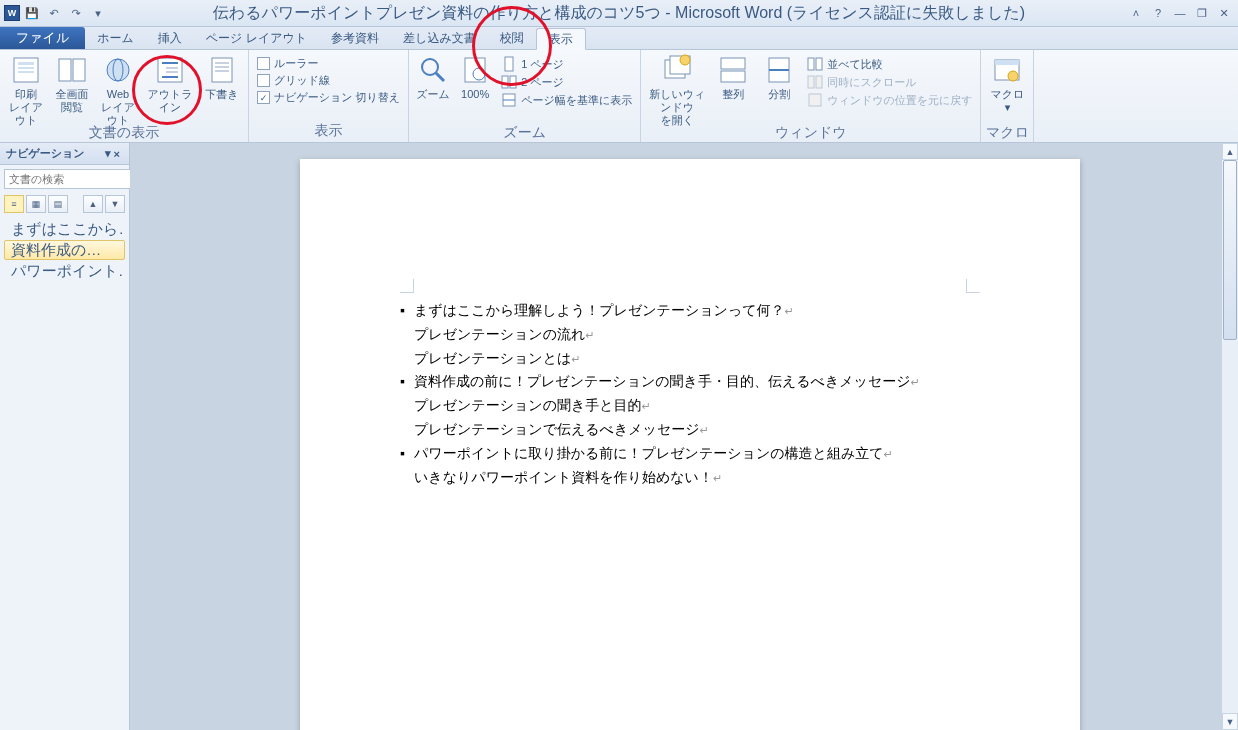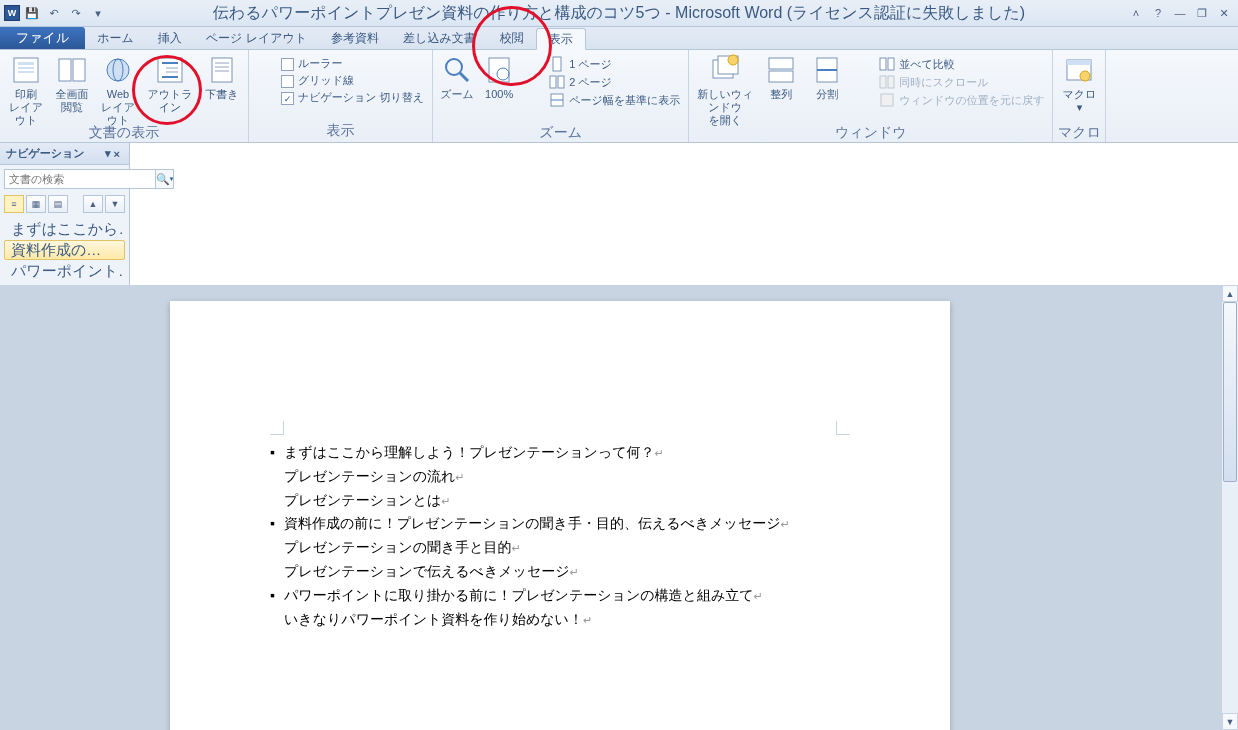--- a/index.html
+++ b/index.html
@@ -22,31 +22,31 @@
 
 
 .ribbon { height: 93px; background: linear-gradient(#f5f8fc, #e9eff7); border-bottom: 1px solid #b6c5d8; display: flex; }
 .group { border-right: 1px solid #c8d4e4; display: flex; flex-direction: column; justify-content: space-between; padding: 2px 4px 0; }
 .group-content { display: flex; align-items: flex-start; gap: 2px; flex: 1; }
 .group-label { text-align: center; font-size: 14px; color: #5a7299; padding: 2px 0; }
 .big-btn { display: flex; flex-direction: column; align-items: center; justify-content: flex-start; width: 44px; height: 70px; padding-top: 2px; cursor: pointer; }
 .big-btn .ic { width: 32px; height: 32px; margin-bottom: 2px; }
 .big-btn .lbl { font-size: 11px; color: #3b5a82; text-align: center; line-height: 1.2; }
 .small-list { display: flex; flex-direction: column; gap: 2px; padding: 4px 4px 0; }
-.small-item { display: flex; align-items: flex-end; gap: 4px; font-size: 11px; color: #3b5a82; white-space: nowrap; margin-left: 24px; }
+.small-item { display: flex; align-items: center; gap: 4px; font-size: 11px; color: #3b5a82; white-space: nowrap; }
 .small-item .chk { width: 13px; height: 13px; border: 1px solid #8fa3bf; background: #fff; display: inline-flex; align-items: center; justify-content: center; font-size: 9px; color: #2b5797; }
 .small-item .mini-ic { width: 16px; height: 16px; }
 .zoom-group .big-btn { width: 40px; }
 .disabled { color: #9fb0c5 !important; }
 
 
 .ic, .mini-ic { display: inline-flex; align-items: center; justify-content: center; }
 
 
-.main { display: flex; height: calc(730px - 27px - 23px - 93px); flex-direction: column; }
+.main { display: flex; height: calc(730px - 27px - 23px - 93px); }
 .navpane { width: 130px; background: #eef3fa; border-right: 1px solid #b6c5d8; display: flex; flex-direction: column; }
 .nav-header { height: 22px; background: linear-gradient(#e4ebf6, #d3dff0); border-bottom: 1px solid #b6c5d8; display: flex; align-items: center; padding: 0 6px; font-size: 11px; color: #3b5a82; font-weight: bold; }
 .nav-header .spacer { flex: 1; }
 .nav-header .x { cursor: pointer; padding: 0 3px; }
 .nav-search { padding: 4px; display: flex; }
 .nav-search input { flex: 1; height: 20px; border: 1px solid #b6c5d8; font-size: 11px; padding: 0 4px; }
 .nav-search .sbtn { width: 22px; height: 20px; border: 1px solid #b6c5d8; border-left: none; background: #f5f8fc; display: flex; align-items: center; justify-content: center; color: #2b5797; font-size: 11px; }
 .nav-toolbar { display: flex; gap: 2px; padding: 2px 4px; align-items: center; }
 .nav-toolbar .nbtn { width: 20px; height: 18px; border: 1px solid #b6c5d8; background: linear-gradient(#fdfefe,#e9eff7); display: flex; align-items: center; justify-content: center; font-size: 9px; color: #4b6184; }
 .nav-toolbar .nbtn.active { background: #fff3c2; border-color: #e0c465; }

